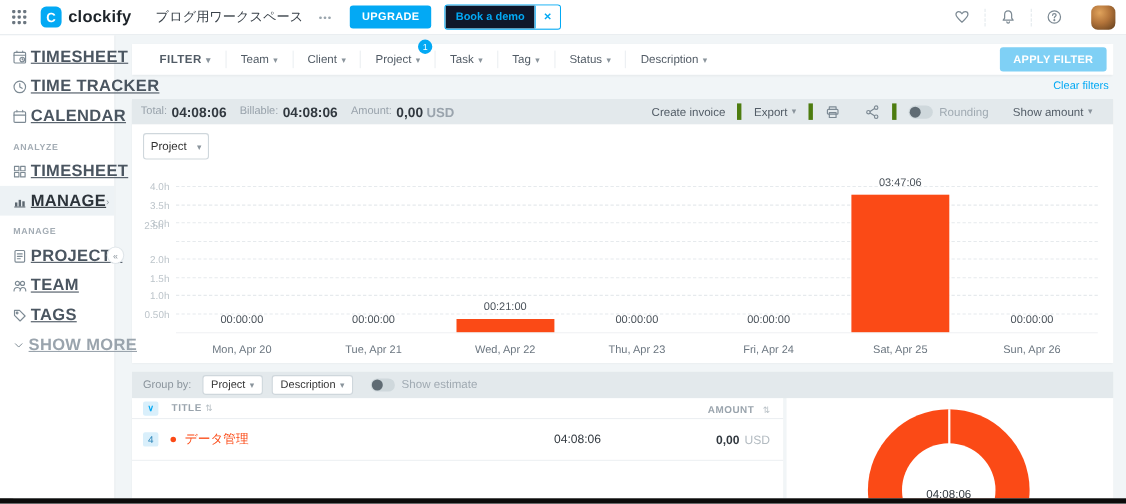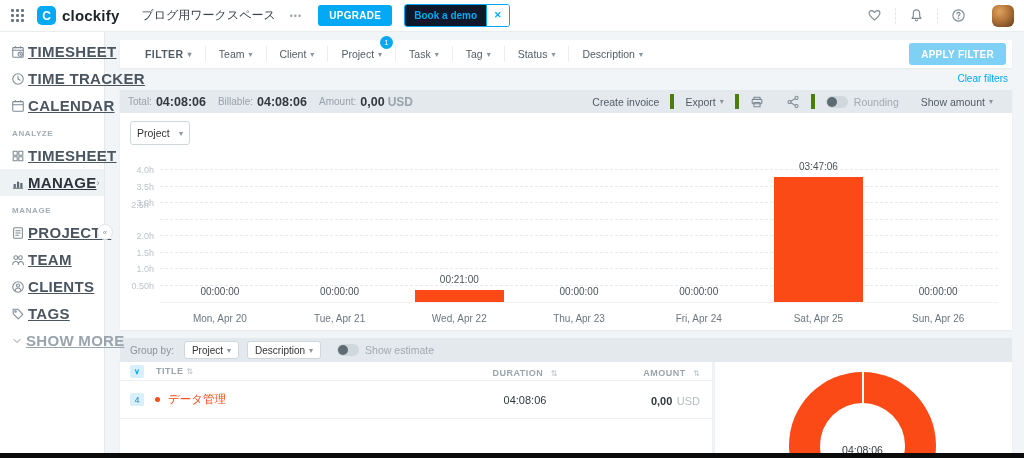--- a/index.html
+++ b/index.html
@@ -225,28 +225,20 @@
       </svg>
     <span class="side-label">PROJECTS</span>
   </div>
   <div class="side-item">
     <svg class="oicon" width="14" height="14" viewBox="0 0 16 16">
         <circle cx="5.5" cy="5.3" r="2.1"></circle>
         <circle cx="10.8" cy="5.3" r="2.1"></circle>
         <path d="M2 13.2c0-2.1 1.5-3.6 3.5-3.6 1.3 0 2.4.7 3 1.7M8.2 13.2c.3-2 1.4-3.6 2.8-3.6 1.9 0 3.2 1.5 3.2 3.6"></path>
       </svg>
     <span class="side-label">TEAM</span>
-  </div>
-  <div class="side-item">
-    <svg class="oicon" width="14" height="14" viewBox="0 0 16 16">
-        <circle cx="8" cy="8" r="6"></circle>
-        <circle cx="8" cy="6.4" r="1.8"></circle>
-        <path d="M4.6 12.2c.5-1.9 1.8-3 3.4-3s2.9 1.1 3.4 3"></path>
-      </svg>
-    <span class="side-label">CLIENTS</span>
   </div>
   <div class="side-item">
     <svg class="oicon" width="14" height="14" viewBox="0 0 16 16">
         <path d="M2.5 2.5h5.2l5.8 5.8-5.2 5.2-5.8-5.8z"></path>
         <circle cx="5.2" cy="5.2" r="0.9"></circle>
       </svg>
     <span class="side-label">TAGS</span>
   </div>
   <div class="side-item side-more">
     <svg class="oicon" width="12" height="12" viewBox="0 0 16 16">
@@ -416,21 +408,20 @@
       <div class="knob"></div>
     </div>
   <span class="toggle-label">Show estimate</span>
 </div>
 
 <div id="table-panel">
   <div class="thead">
     <div class="check-badge">∨</div>
     <span class="th col-title" style="flex:none;">TITLE</span>
     <span class="sort">⇅</span>
-    <span class="col-dur"><span class="th">DURATION</span> <span class="sort">⇅</span></span>
     <span class="col-amt"><span class="th">AMOUNT</span> <span class="sort">⇅</span></span>
   </div>
   <div class="trow">
     <div class="count-badge">4</div>
     <div class="proj-dot" style="background: rgb(251, 74, 22);"></div>
     <span class="proj-title" style="color: rgb(251, 74, 22);">データ管理</span>
     <span class="col-dur dur-val">04:08:06</span>
     <span class="col-amt"><span class="amt-val">0,00</span> <span class="amt-curr">USD</span></span>
   </div>
 </div>

